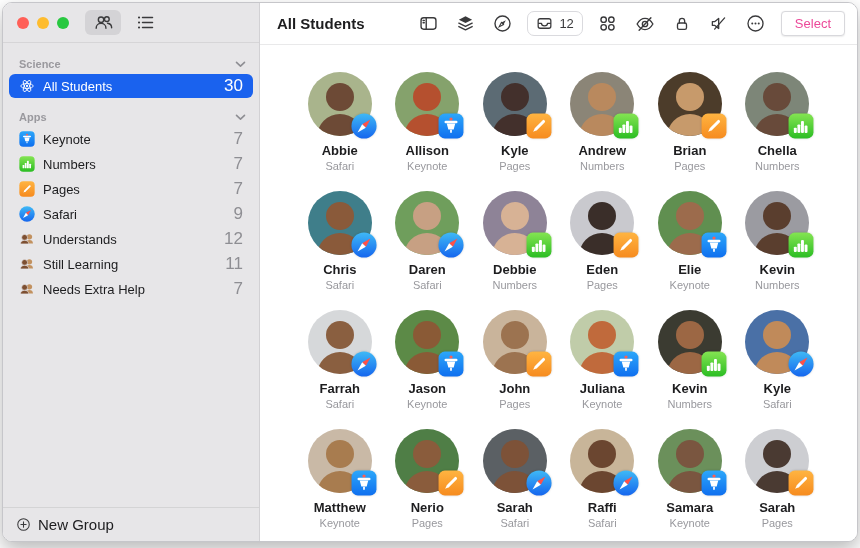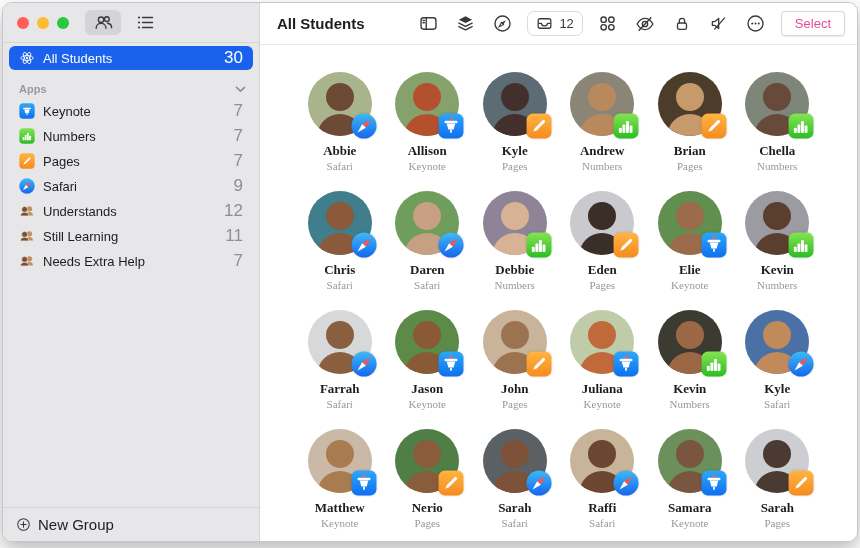--- a/index.html
+++ b/index.html
@@ -29,21 +29,21 @@
   .main{flex:1;display:flex;flex-direction:column;background:#fff;min-width:0;}
   .main-header{height:42px;flex:0 0 42px;display:flex;align-items:center;padding:0 12px 0 17px;border-bottom:1px solid #e9e9ea;}
   .main-title{font-size:15px;font-weight:700;color:#1d1d1f;}
   .toolbar{margin-left:auto;display:flex;align-items:center;gap:13px;}
   .tb-icon{width:24px;height:24px;display:flex;align-items:center;justify-content:center;}
   .tray-btn{display:flex;align-items:center;gap:5px;border:1px solid #dadade;border-radius:7px;padding:2px 8px 2px 7px;
     font-size:13px;color:#3a3a3c;background:#fff;}
   .select-btn{border:1px solid #d8d8dc;border-radius:4px;padding:4px 13px;font-size:13px;color:#ec4899;background:#fff;
     box-shadow:0 .5px 1.5px rgba(0,0,0,.08);}
   
-  .grid{flex:1;display:grid;grid-template-columns:repeat(6,1fr);align-content:start;padding:20px 36px 4px;font-family:Liberation Serif, serif;}
+  .grid{flex:1;display:grid;grid-template-columns:repeat(6,1fr);align-content:start;padding:20px 36px 4px;}
   .student{display:flex;flex-direction:column;align-items:center;padding:7px 0 11px;}
   .avatar{position:relative;width:64px;height:64px;}
   .photo{position:absolute;inset:0;border-radius:50%;overflow:hidden;}
   .head{position:absolute;left:18px;top:11px;width:28px;height:28px;border-radius:50%;}
   .torso{position:absolute;left:9px;top:42px;width:46px;height:30px;border-radius:23px 23px 0 0;}
   .badge{position:absolute;right:-5px;bottom:-3px;width:26px;height:26px;}
   .badge svg{width:100%;height:100%;display:block;filter:drop-shadow(0 .5px 1px rgba(0,0,0,.18));}
   .s-name{margin-top:6px;font-size:13px;font-weight:700;color:#1d1d1f;line-height:17px;}
   .s-app{margin-top:0;font-size:11px;color:#98989d;line-height:14px;}
 </style>
@@ -97,20 +97,26 @@
             <g fill="#3a3a3c">
                 <circle cx="4.6" cy="6.3" r="1.25"></circle>
                 <circle cx="4.6" cy="12" r="1.25"></circle>
                 <circle cx="4.6" cy="17.7" r="1.25"></circle>
               </g>
           </svg>
         </span>
       </div>
     </div>
     <div class="side-scroll" id="sections">
+        <div class="section-header">
+          <span>Science</span>
+          <svg width="11" height="7" viewBox="0 0 11 7">
+            <path d="M1.5,1.4 L5.5,5.1 L9.5,1.4" fill="none" stroke="#8e8e93" stroke-width="1.6" stroke-linecap="round" stroke-linejoin="round"></path>
+          </svg>
+        </div>
         <div class="side-item selected">
           <span class="icon">
             <svg viewBox="0 0 24 24">
               <g fill="none" stroke="#fff" stroke-width="1.3">
                 <ellipse cx="12" cy="12" rx="9.3" ry="3.7"></ellipse>
                 <ellipse cx="12" cy="12" rx="9.3" ry="3.7" transform="rotate(60 12 12)"></ellipse>
                 <ellipse cx="12" cy="12" rx="9.3" ry="3.7" transform="rotate(120 12 12)"></ellipse>
               </g>
               <circle cx="12" cy="12" r="1.7" fill="#fff"></circle>
             </svg>

